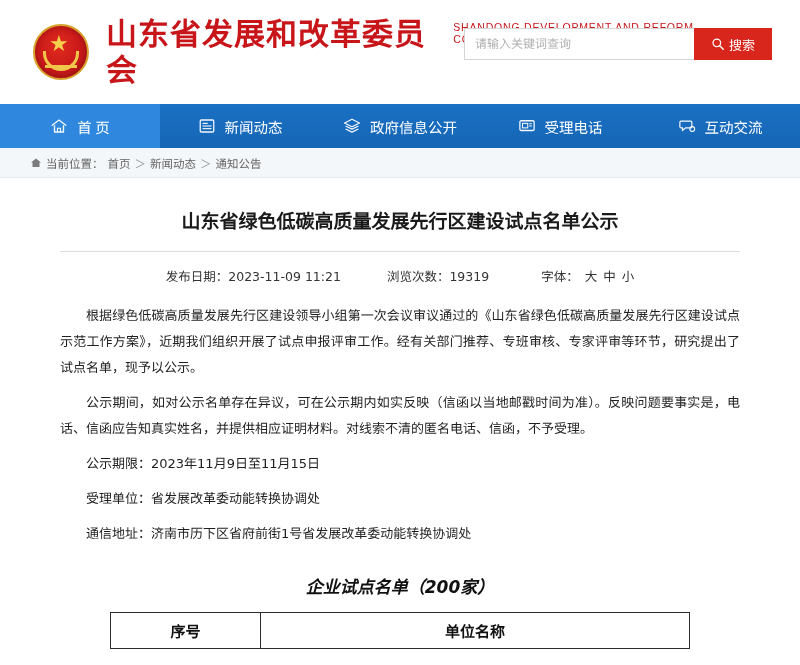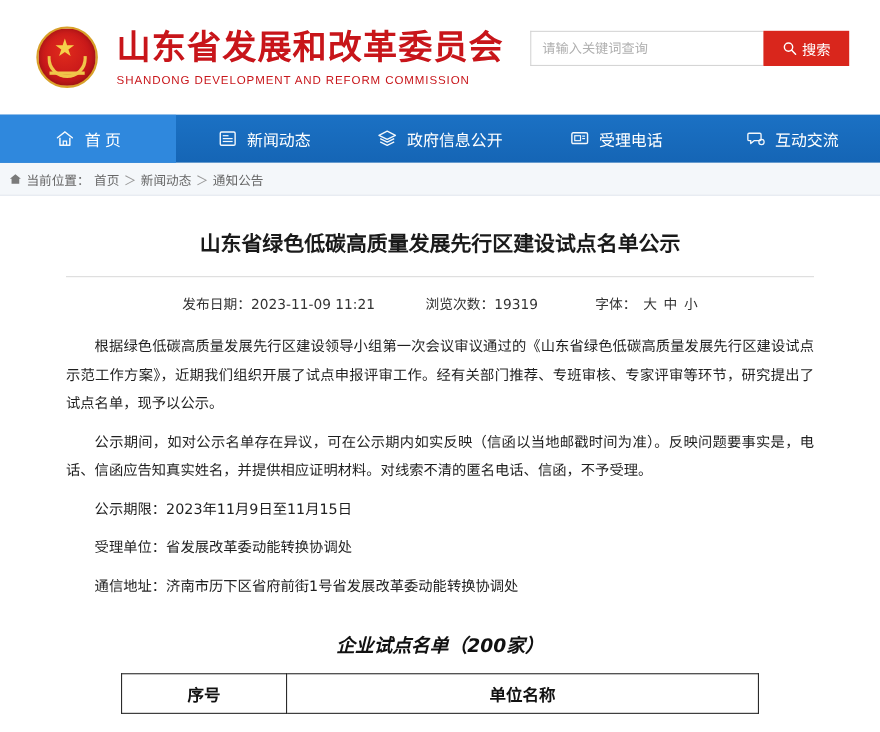--- a/index.html
+++ b/index.html
@@ -50,21 +50,21 @@
     border-radius: 0 0 18px 18px;
     border-top: none;
   }
   .emblem-bar {
     position: absolute;
     left: 15px; top: 44px;
     width: 32px; height: 3px;
     background: #f0c64a;
   }
 
-  .site-titles { display: flex; flex-direction: column; justify-content: center; }
+  .site-titles { display: flex; justify-content: center; }
   .site-title-cn {
     font-size: 31px;
     font-weight: bold;
     color: #c8151a;
     letter-spacing: 1px;
     line-height: 36px;
     font-family: "DejaVu Sans", "Liberation Sans", sans-serif;
   }
   .site-title-en {
     font-size: 10.5px;
@@ -75,21 +75,21 @@
 
   .search-wrap {
     position: absolute;
     right: 28px;
     top: 28px;
     display: flex;
     align-items: stretch;
     height: 32px;
   }
   .search-input {
-    width: 212px;
+    width: 230px;
     height: 32px;
     border: 1px solid #d5d5d5;
     border-right: none;
     padding: 0 10px;
     font-size: 12px;
     color: #1d4ed8;
     outline: none;
     background: #fff;
   }
   .search-input::placeholder { color: #b0b0b0; font-size: 12px; }
@@ -118,33 +118,33 @@
     color: #fff;
   }
   .nav-item {
     flex: 1;
     display: flex;
     align-items: center;
     justify-content: center;
     gap: 9px;
     font-size: 14.5px;
     cursor: pointer;
-    font-family: Liberation Sans, sans-serif;
+    font-family: Liberation Serif, serif;
   }
   .nav-item.active { background: #2f88dd; }
   .nav-ico { width: 18px; height: 18px; display: block; opacity: .95; }
 
   
   .crumb-bar {
     height: 30px;
     background: #f4f7fa;
     border-bottom: 1px solid #e4e9ef;
     display: flex;
     align-items: center;
-    padding-left: 8px;
+    padding-left: 30px;
     font-size: 11.5px;
     color: #666;
     gap: 4px;
     font-family: "DejaVu Sans", "Liberation Sans", sans-serif;
   }
   .crumb-home { width: 12px; height: 12px; display:block; }
   .crumb-link { color: #666; text-decoration: none; cursor: pointer; }
   .crumb-sep { color: #999; }
 
   

